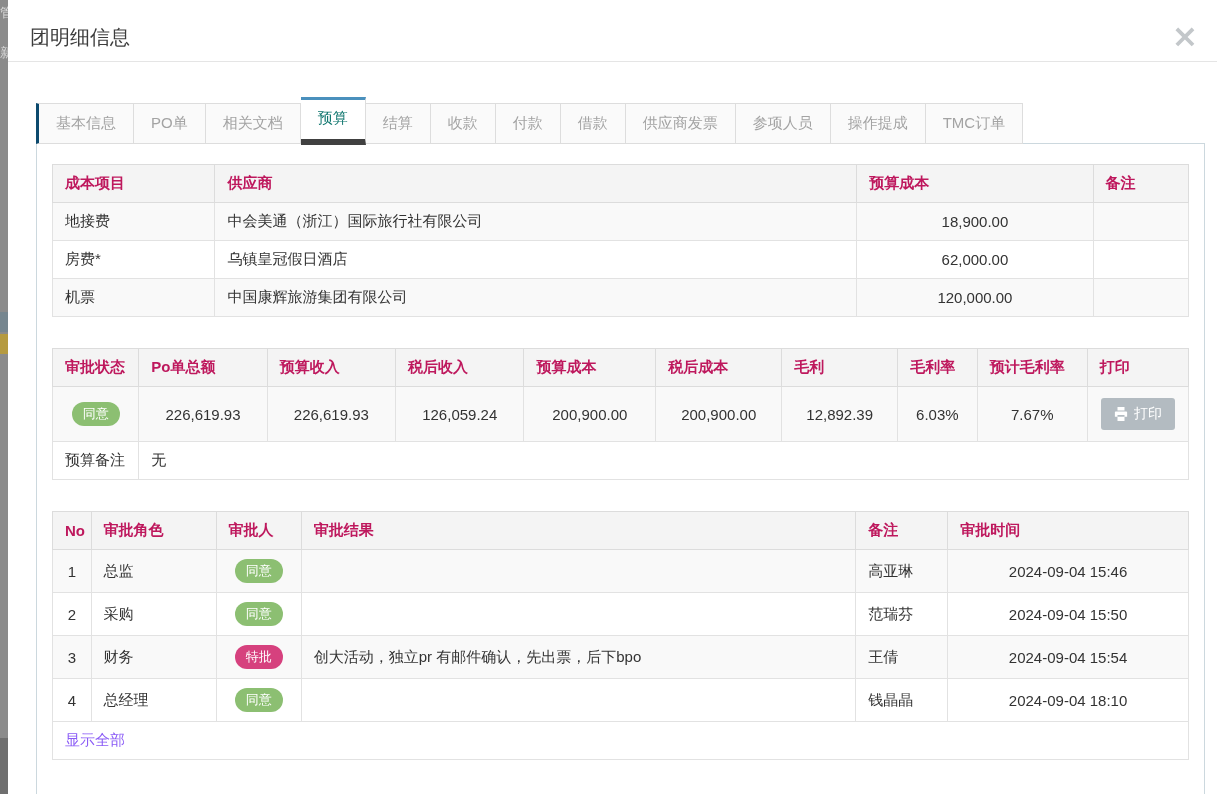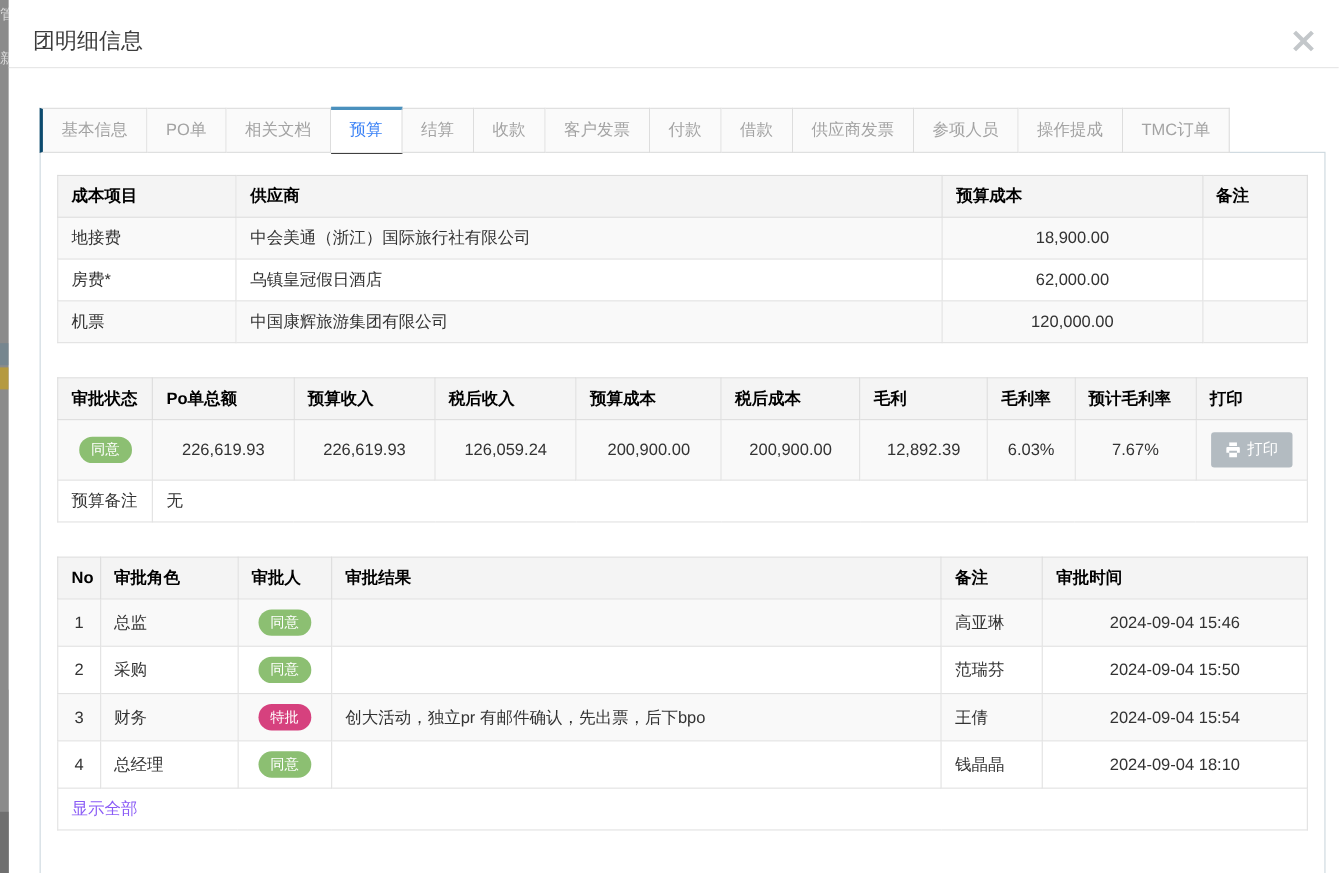--- a/index.html
+++ b/index.html
@@ -37,35 +37,35 @@
 
   
   .tabs { display: flex; align-items: flex-end; }
   .tab {
     padding: 10px 17px; font-size: 15px; color: #a3a3a3; cursor: pointer;
     background: #fafafa; border: 1px solid #ddd; border-left: none;
     white-space: nowrap;
   }
   .tab:first-child { border-left: 3px solid #0c4a6e; }
   .tab.active {
-    background: #fff; color: #3b82f6;
-    border-top: 3px solid #4a90bd; border-bottom: 1px solid #404040;
+    background: #fff; color: #0f766e;
+    border-top: 3px solid #4a90bd; border-bottom: 6px solid #404040;
     margin-bottom: -1px; padding-top: 9px; padding-bottom: 11px;
     position: relative; z-index: 2;
   }
 
   
   .panel {
     border: 1px solid #ccd8de; border-top: 1px solid #ccd8de;
     margin-top: -1px; padding: 20px 15px; min-height: 660px; background: #fff;
   }
 
   table { border-collapse: collapse; width: 100%; table-layout: fixed; }
   th, td { border: 1px solid #e2e2e2; padding: 9px 12px; font-size: 15px; text-align: left; overflow: hidden; white-space: nowrap; }
-  thead th { background: #f4f4f4; color: #000000; font-weight: bold; border-color: #dcdcdc; }
+  thead th { background: #f4f4f4; color: #be185d; font-weight: bold; border-color: #dcdcdc; }
   tbody tr:nth-child(odd) td { background: #f9f9f9; }
   tbody tr:nth-child(even) td { background: #fff; }
   td.num, th.num { text-align: center; }
   td.ctr, th.ctr { text-align: center; }
 
   .tbl-gap { height: 31px; }
 
   
   .summary-row td { padding-top: 11px; padding-bottom: 11px; }
   .remark-row td { background: #fff !important; }
@@ -107,21 +107,20 @@
   </div>
 
   <div class="content">
     <div class="tabs">
       <div class="tab">基本信息</div>
       <div class="tab">PO单</div>
       <div class="tab">相关文档</div>
       <div class="tab active">预算</div>
       <div class="tab">结算</div>
       <div class="tab">收款</div>
-      <div class="tab">客户发票</div>
       <div class="tab">付款</div>
       <div class="tab">借款</div>
       <div class="tab">供应商发票</div>
       <div class="tab">参项人员</div>
       <div class="tab">操作提成</div>
       <div class="tab">TMC订单</div>
     </div>
 
     <div class="panel">
 

